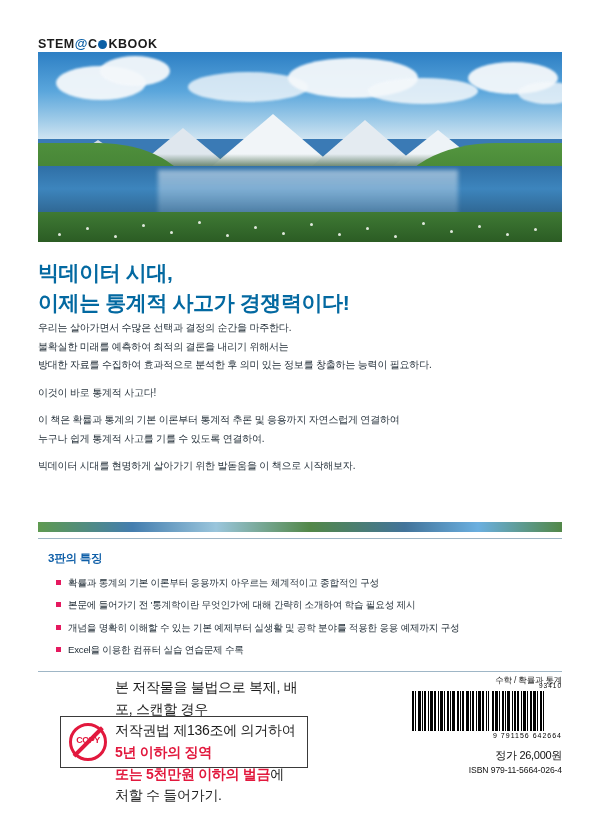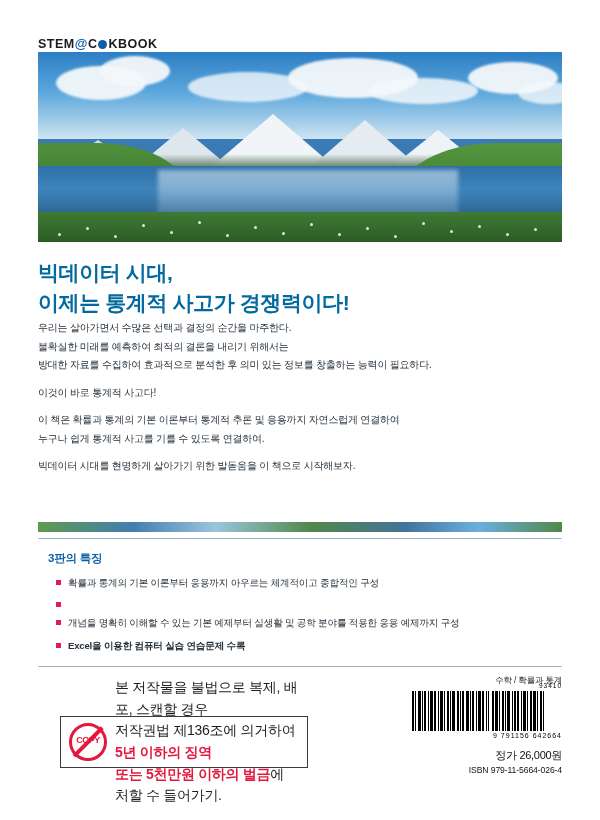--- a/index.html
+++ b/index.html
@@ -209,21 +209,21 @@
   .feature-item {
     display: flex;
     align-items: flex-start;
     gap: 7px;
     margin: 0 0 9px 18px;
     font-size: 9.6px;
     color: #24303a;
     letter-spacing: -0.2px;
     line-height: 1.4;
   }
-  .feature-item:last-child { margin-bottom: 0; font-weight: bold; }
+  .feature-item:last-child { margin-bottom: 0; }
   .bullet {
     width: 5px; height: 5px;
     background: #e5195f;
     flex: 0 0 auto;
     margin-top: 4px;
   }
 
   
   .copy-box {
     position: absolute;
@@ -410,20 +410,21 @@
   <div class="strip"></div>
 
   <div class="features">
     <div class="features-title">3판의 특징</div>
     <div class="feature-item">
       <span class="bullet"></span>
       <span>확률과 통계의 기본 이론부터 응용까지 아우르는 체계적이고 종합적인 구성</span>
     </div>
     <div class="feature-item">
       <span class="bullet"></span>
+      <span>본문에 들어가기 전 '통계학이란 무엇인가'에 대해 간략히 소개하여 학습 필요성 제시</span>
     </div>
     <div class="feature-item">
       <span class="bullet"></span>
       <span>개념을 명확히 이해할 수 있는 기본 예제부터 실생활 및 공학 분야를 적용한 응용 예제까지 구성</span>
     </div>
     <div class="feature-item">
       <span class="bullet"></span>
       <span>Excel을 이용한 컴퓨터 실습 연습문제 수록</span>
     </div>
   </div>

